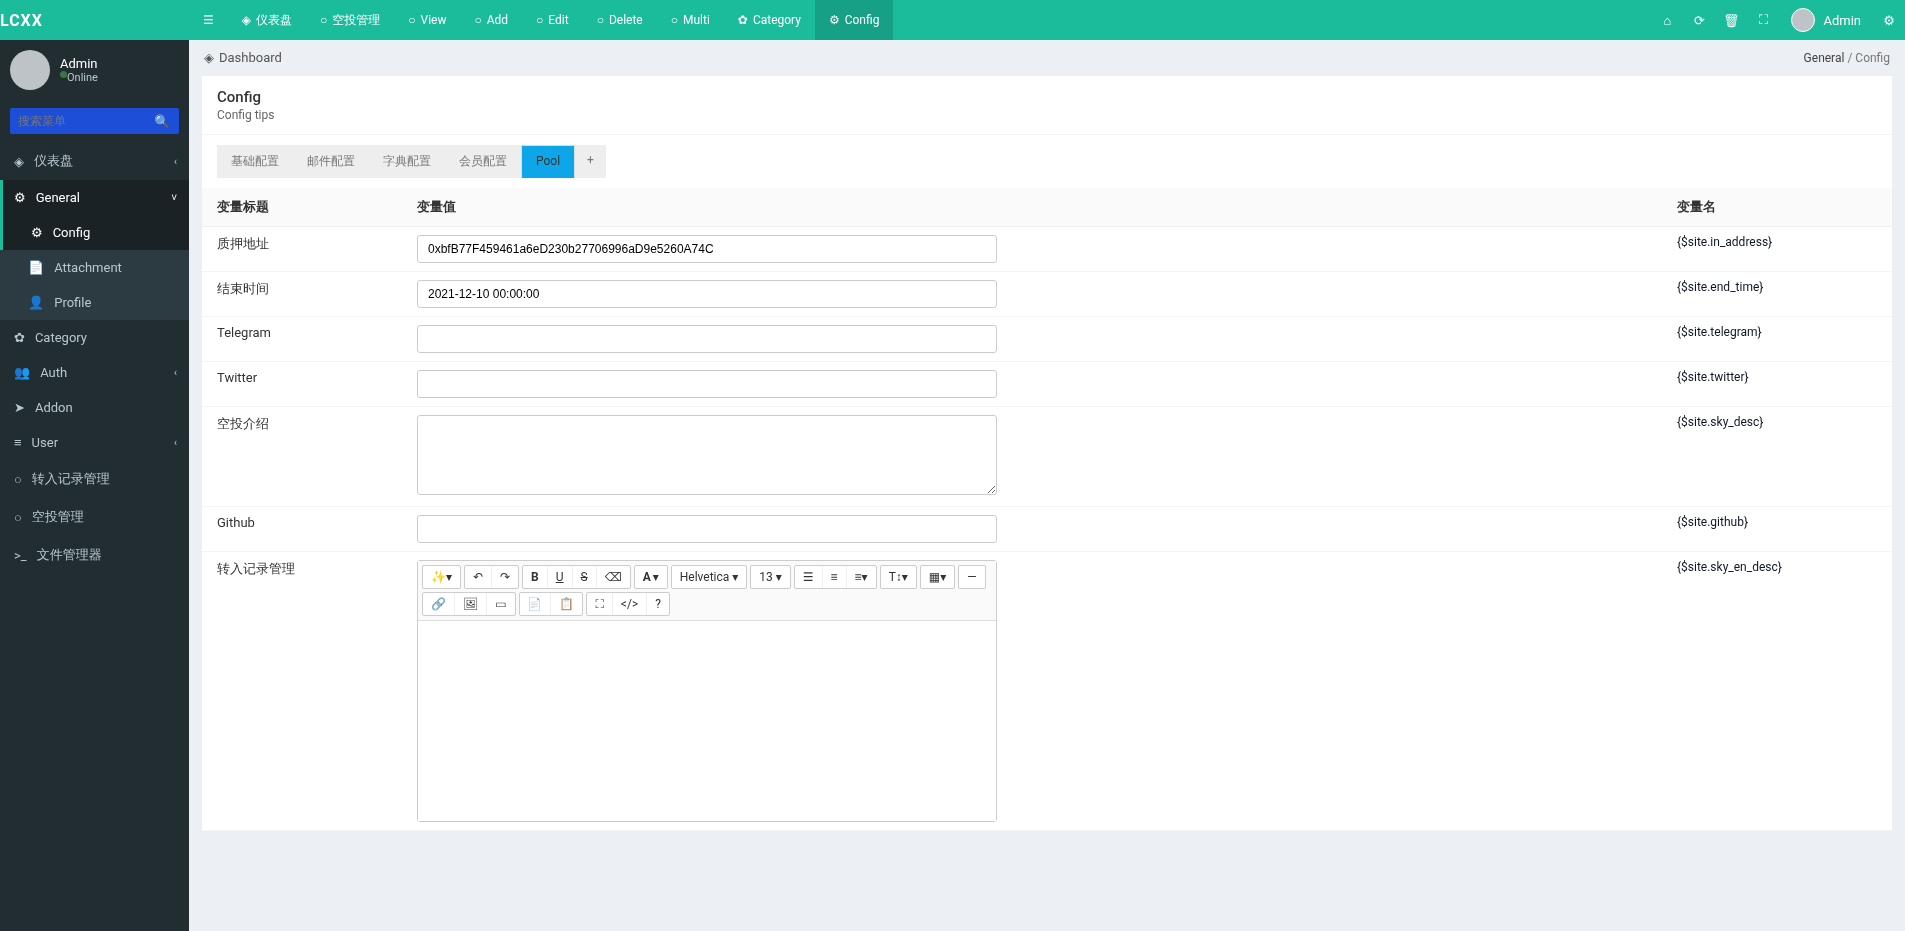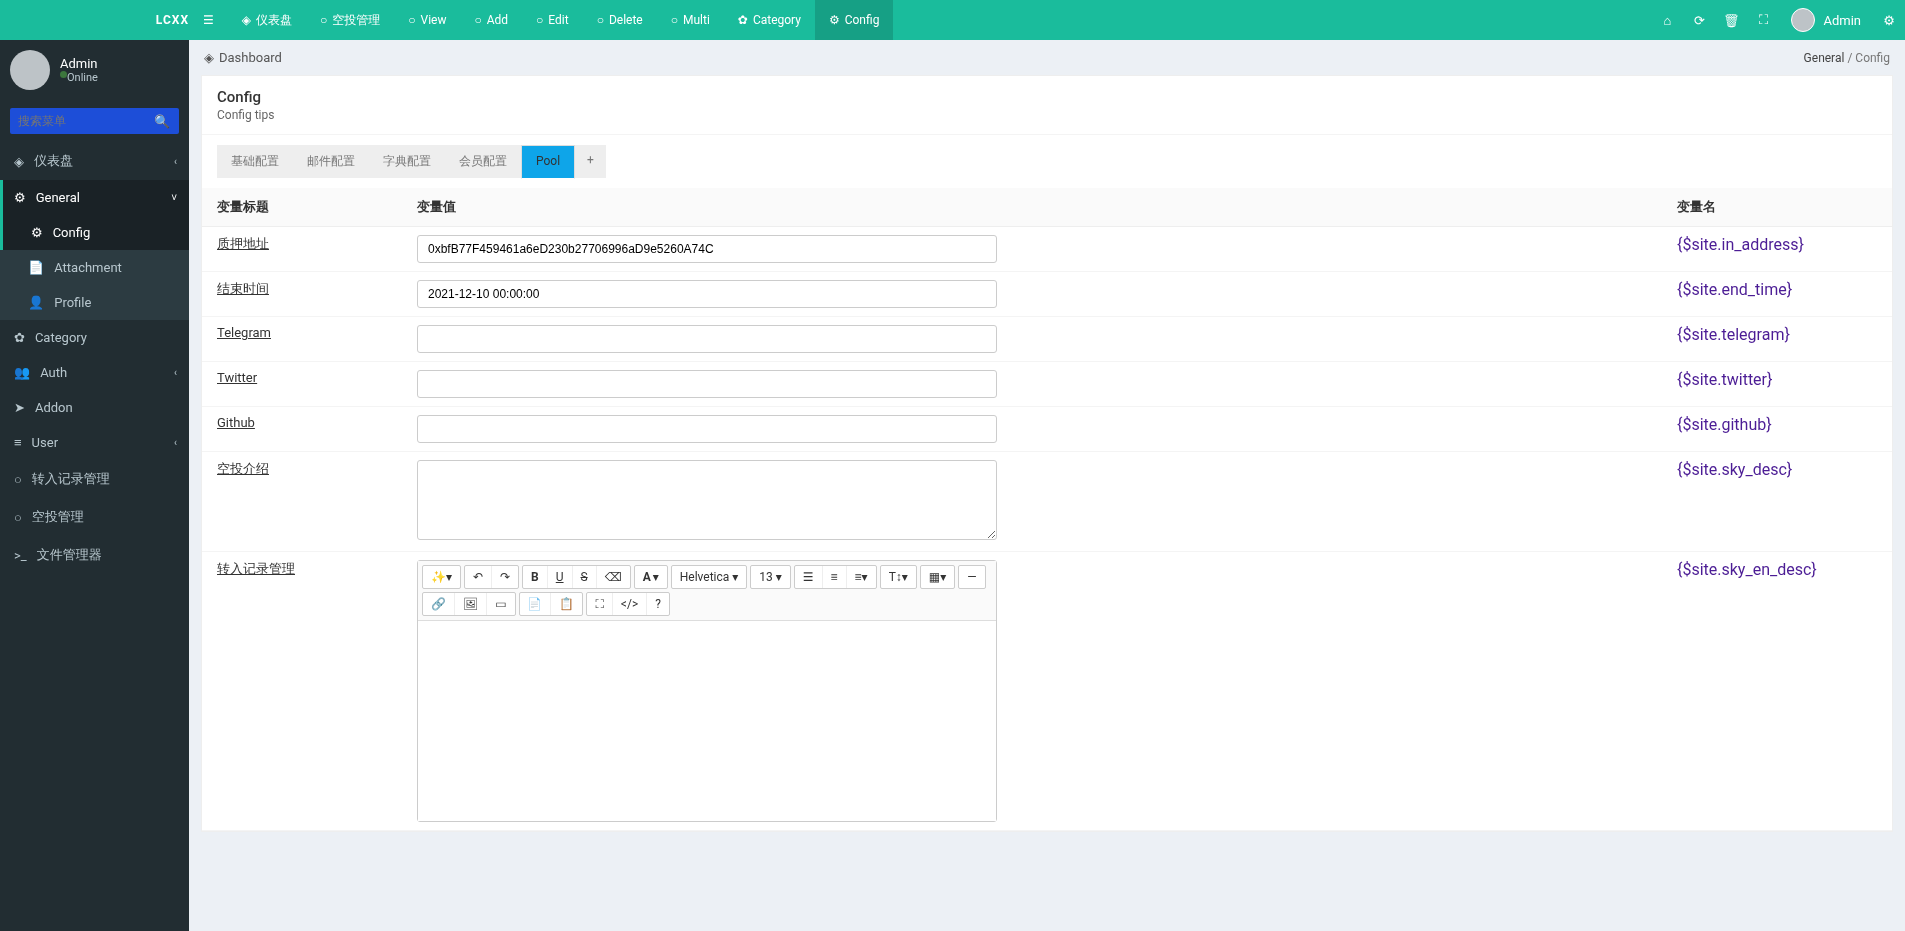--- a/index.html
+++ b/index.html
@@ -1,18 +1,18 @@
 <!DOCTYPE html>
 <html><head>
 <meta charset="utf-8">
 <style>
 *{box-sizing:border-box;margin:0;padding:0;}
 body{font-family:-apple-system,BlinkMacSystemFont,"Segoe UI",Roboto,sans-serif;font-size:13px;color:#333;background:#ecf0f5;}
 .topbar{background:#1abc9c;height:40px;display:flex;align-items:center;color:#fff;}
-.logo{width:189px;text-align:right;font-weight:bold;font-size:12px;letter-spacing:1px;}
+.logo{width:189px;text-align:left;font-weight:bold;font-size:16px;letter-spacing:1px;}
 .topbar-btn{padding:0 14px;height:40px;display:flex;align-items:center;gap:5px;cursor:pointer;font-size:12px;}
 .topbar-btn.active{background:#16a085;}
 .topbar-spacer{flex:1;}
 .topbar-icon{width:32px;height:40px;display:flex;align-items:center;justify-content:center;cursor:pointer;}
 .topbar-user{display:flex;align-items:center;gap:8px;padding:0 12px;cursor:pointer;}
 .avatar-small{width:24px;height:24px;background:#bdc3c7;border-radius:50%;border:1px solid #fff;}
 .layout{display:flex;min-height:calc(100vh - 40px);}
 .sidebar{width:189px;background:#222d32;color:#b8c7ce;}
 .user-panel{display:flex;align-items:center;padding:10px;gap:10px;}
 .avatar-big{width:40px;height:40px;background:#bdc3c7;border-radius:50%;}
@@ -37,22 +37,22 @@
 .panel-head{padding:12px 15px;border-bottom:1px solid #f4f4f4;}
 .panel-head .title{font-size:15px;font-weight:500;margin-bottom:2px;}
 .panel-head .sub{font-size:12px;color:#666;}
 .tabs{display:flex;padding:10px 15px 0;}
 .tab{padding:8px 14px;background:#eee;color:#777;cursor:pointer;font-size:12px;}
 .tab.active{background:#0ea5e9;color:#333;border:1px solid #ddd;border-bottom:1px solid #fff;margin-bottom:-1px;}
 .tab.plus{padding:8px 12px;}
 .form-table{width:100%;border-collapse:collapse;margin-top:10px;}
 .form-table th{text-align:left;padding:10px 15px;background:#fafafa;border-bottom:1px solid #eee;font-size:13px;font-weight:600;}
 .form-table td{padding:8px 15px;border-bottom:1px solid #f4f4f4;vertical-align:top;}
-.form-table td.lbl{width:200px;color:#333;text-decoration:underline;}
-.form-table td.var{width:230px;color:#4c1d95;font-size:16px;}
+.form-table td.lbl{width:200px;color:#333;}
+.form-table td.var{width:230px;color:#0f172a;font-size:12px;}
 .form-input{width:580px;max-width:100%;padding:6px 10px;border:1px solid #ccc;border-radius:3px;font-size:12px;}
 .form-textarea{width:580px;height:80px;padding:6px 10px;border:1px solid #ccc;border-radius:3px;font-size:12px;resize:both;}
 .editor{width:580px;border:1px solid #ccc;border-radius:3px;}
 .editor-toolbar{border-bottom:1px solid #ddd;padding:4px;display:flex;flex-wrap:wrap;gap:3px;background:#fafafa;}
 .tool-group{display:flex;border:1px solid #ccc;border-radius:2px;background:#fff;}
 .tool-btn{padding:4px 8px;cursor:pointer;font-size:12px;display:flex;align-items:center;gap:2px;border-right:1px solid #eee;}
 .tool-btn:last-child{border-right:none;}
 .editor-body{height:200px;background:#fff;}
 </style>
 </head>
@@ -235,28 +235,28 @@
               <td class="lbl">Telegram</td>
               <td><input class="form-input" type="text" value="" style=""></td>
               <td class="var">{$site.telegram}</td>
             </tr>
             <tr>
               <td class="lbl">Twitter</td>
               <td><input class="form-input" type="text" value="" style=""></td>
               <td class="var">{$site.twitter}</td>
             </tr>
             <tr>
+              <td class="lbl">空投介绍</td>
+              <td><textarea class="form-textarea" style=""></textarea></td>
+              <td class="var">{$site.sky_desc}</td>
+            </tr>
+            <tr>
               <td class="lbl">Github</td>
               <td><input class="form-input" type="text" value="" style=""></td>
               <td class="var">{$site.github}</td>
-            </tr>
-            <tr>
-              <td class="lbl">空投介绍</td>
-              <td><textarea class="form-textarea" style=""></textarea></td>
-              <td class="var">{$site.sky_desc}</td>
             </tr>
             <tr>
               <td class="lbl">转入记录管理</td>
               <td>
                 <div class="editor">
                   <div class="editor-toolbar">
                     <div class="tool-group">
                       <span class="tool-btn">✨▾</span>
                     </div>
                     <div class="tool-group">

